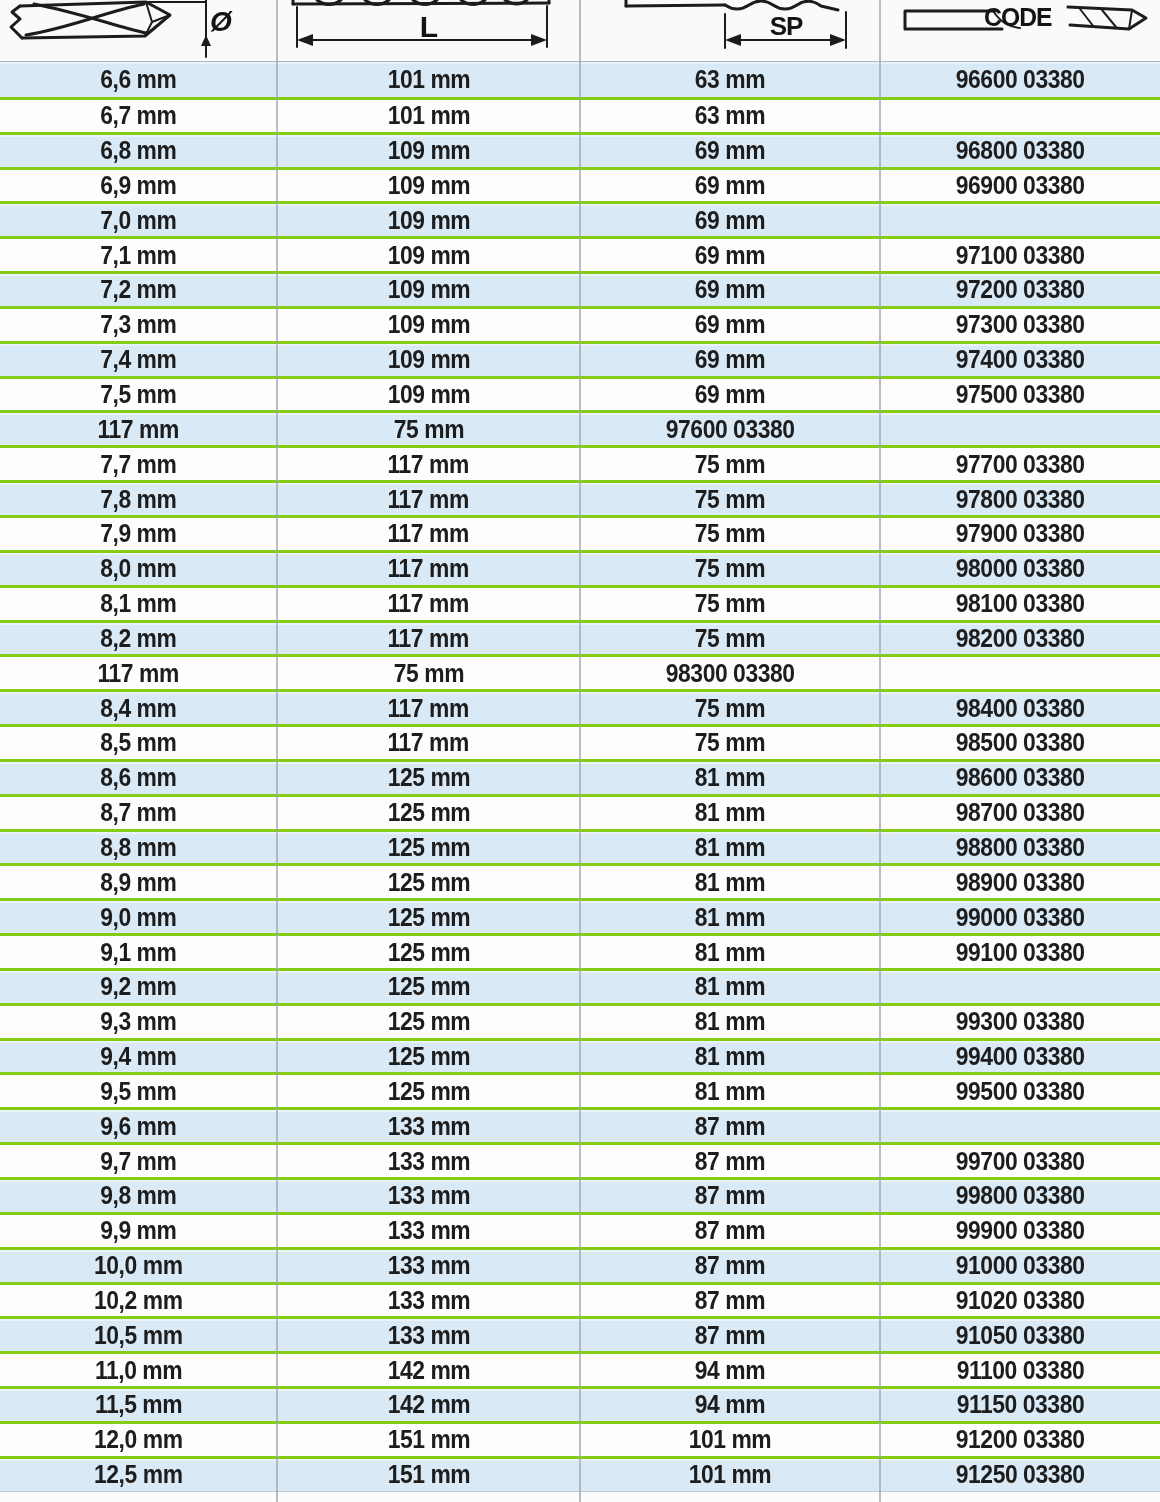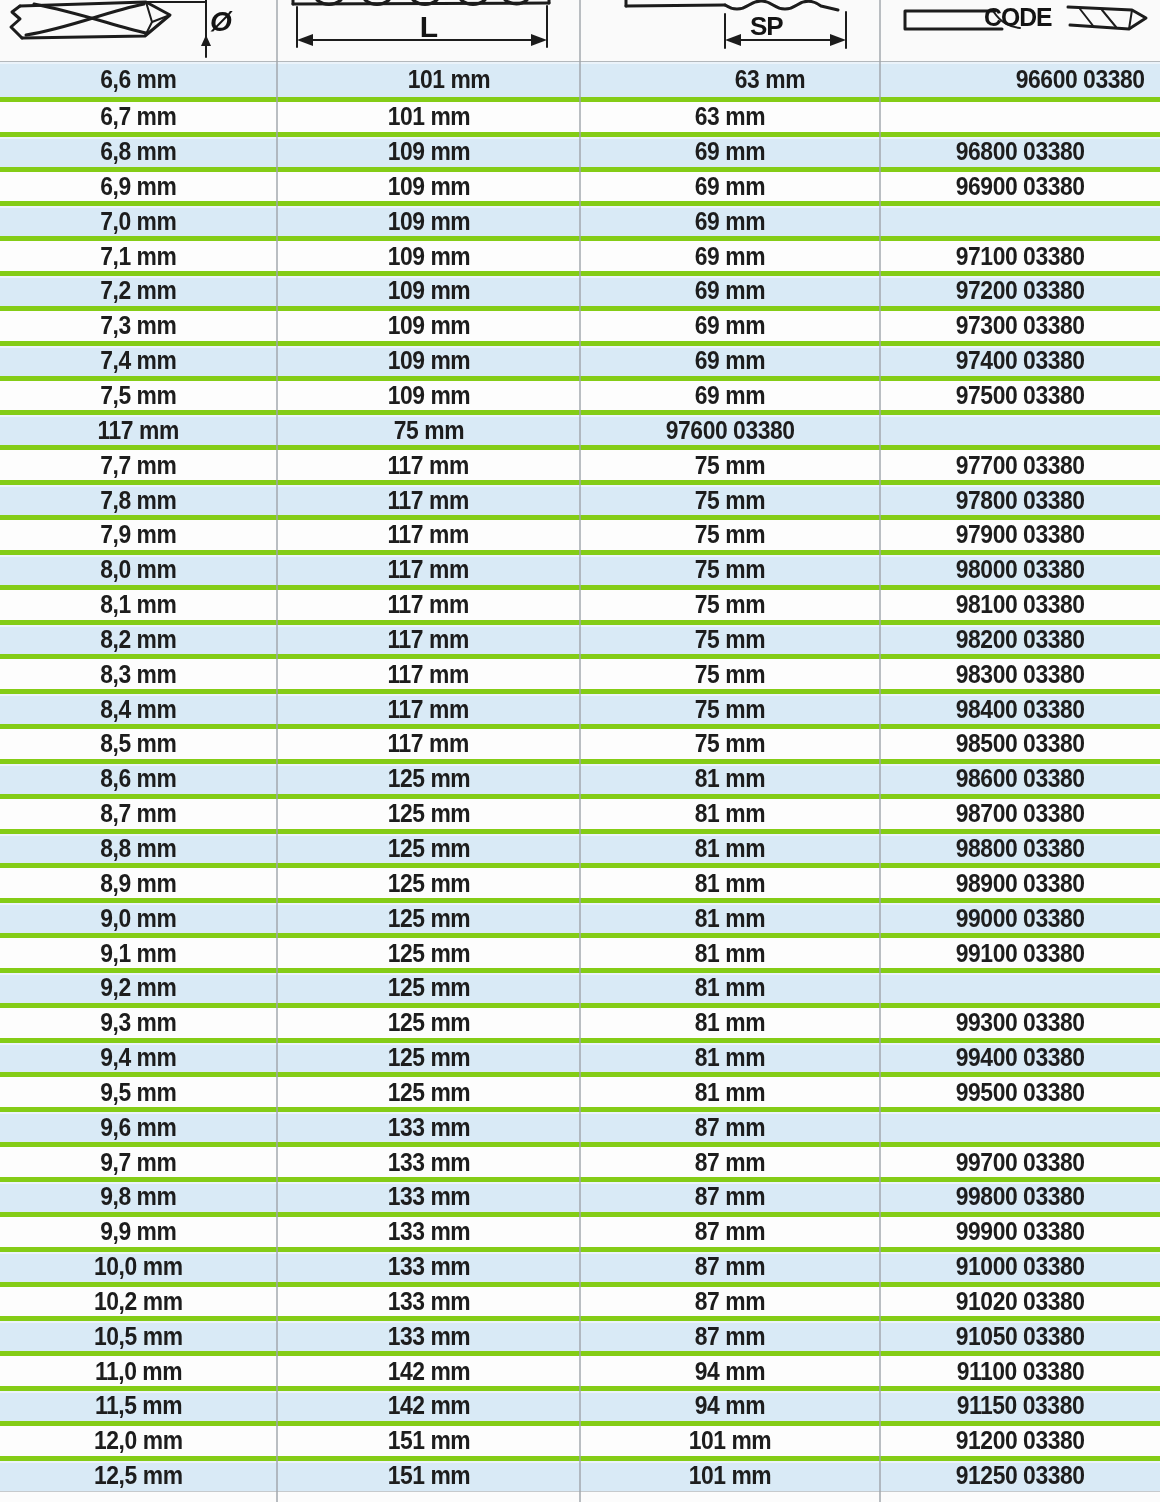--- a/index.html
+++ b/index.html
@@ -27,31 +27,31 @@
   .hlabel {
     position: absolute;
     font-weight: 700;
     color: #141414;
     letter-spacing: -1px;
     line-height: 1;
     white-space: nowrap;
   }
   .lab-dia   { left: 210px; top: 8px;  font-size: 28px; font-style: italic; }
   .lab-len   { left: 0; right: 0; top: 12px; text-align: center; font-size: 30px; font-style: normal; }
-  .lab-sp    { left: 170px; width: 72px; top: 13px; font-size: 26px; }
+  .lab-sp    { left: 170px; width: 72px; top: 13px; text-align: center; font-size: 26px; }
   .lab-code  { left: 104px; top: 4px; font-size: 26px; font-weight: 900; transform: scaleX(.95); transform-origin: left top; }
   
   .tbody { position: relative; background: #fdfdfd; }
   .row {
     display: grid;
     grid-template-columns: 277px 303px 300px 280px;
     height: 34.85px;
-    border-top: 5px solid #84cc16;
+    border-top: 3px solid #84cc16;
   }
-  .row:first-child { border-top: none; gap: 20px; }
+  .row:first-child { border-top: none; }
   .stripe-blue { background: linear-gradient(to bottom, #ebf3fa 0px, #ebf3fa 2px, #d9eaf6 2px); }
   .stripe-white { background: #fdfdfd; }
   .cell {
     display: flex;
     align-items: center;
     justify-content: center;
     overflow: hidden;
   }
   .t {
     display: inline-block;
@@ -385,23 +385,20 @@
         </div>
     <div class="cell">
           <span class="t">75 mm</span>
         </div>
     <div class="cell">
           <span class="t">98200 03380</span>
         </div>
   </div>
       <div class="row stripe-white">
     <div class="cell">
-          <span class="t">8,3 mm</span>
-        </div>
-    <div class="cell">
           <span class="t">117 mm</span>
         </div>
     <div class="cell">
           <span class="t">75 mm</span>
         </div>
     <div class="cell">
           <span class="t">98300 03380</span>
         </div>
   </div>
       <div class="row stripe-blue">

